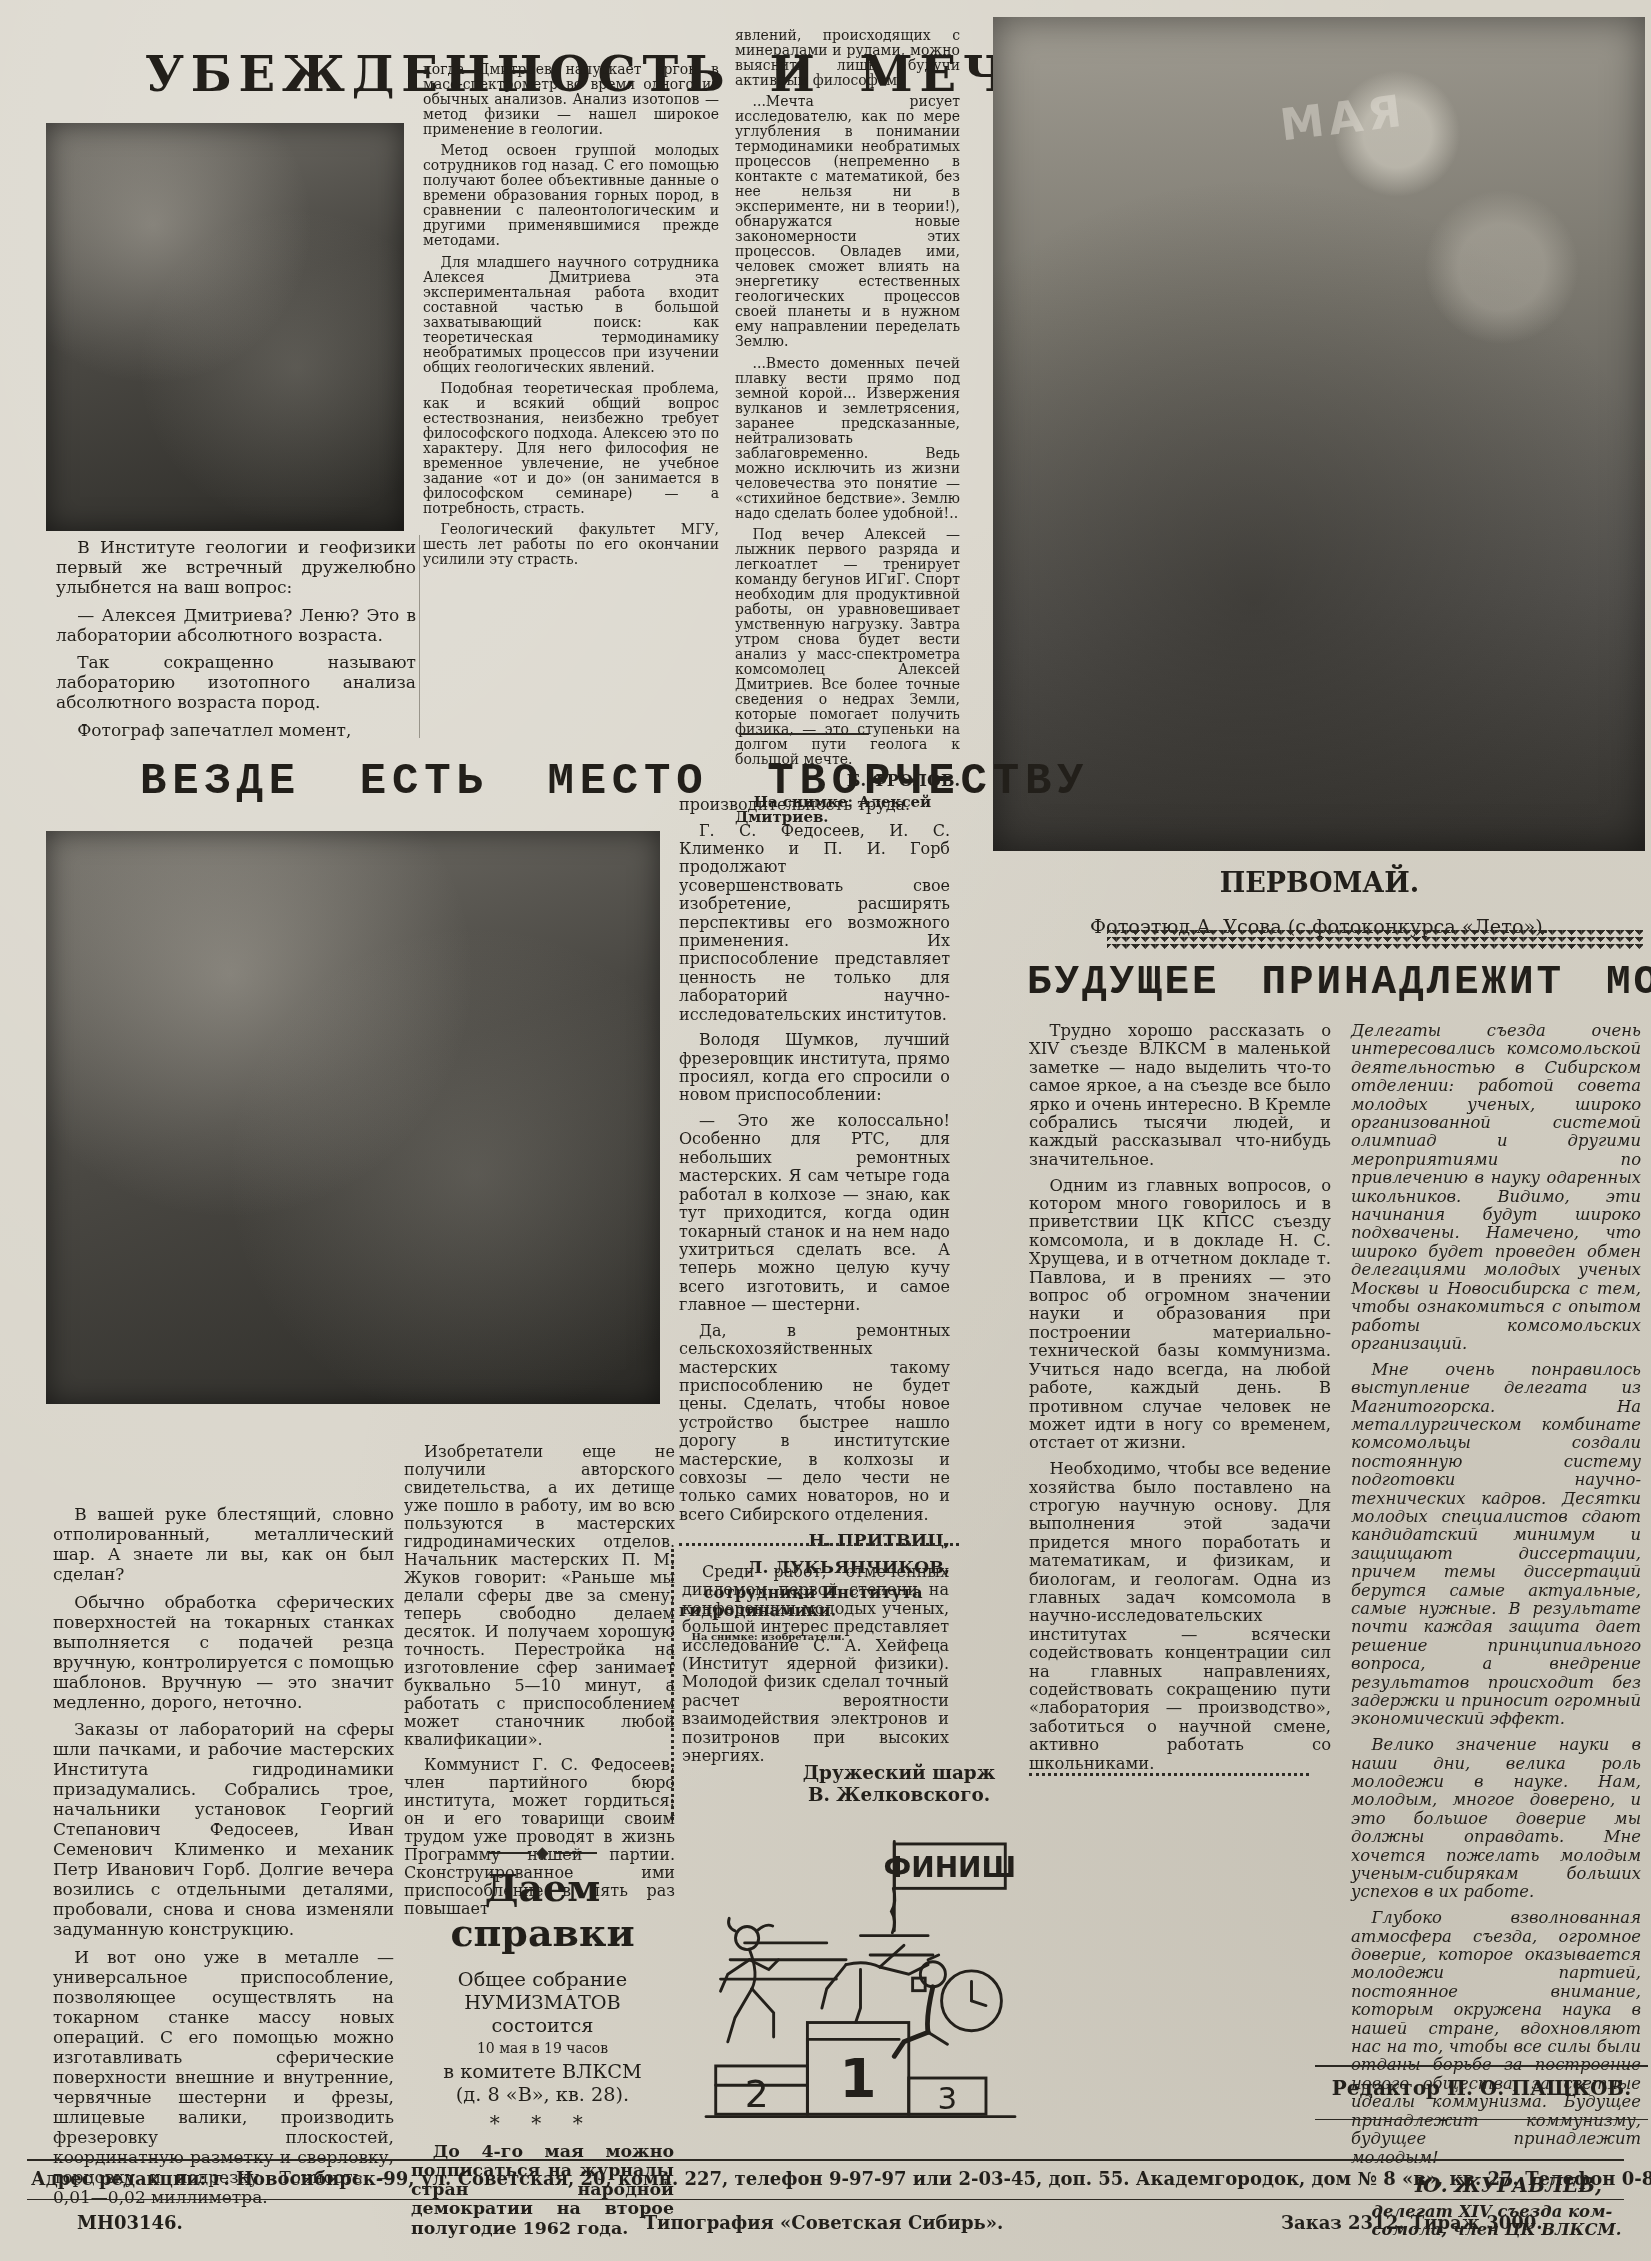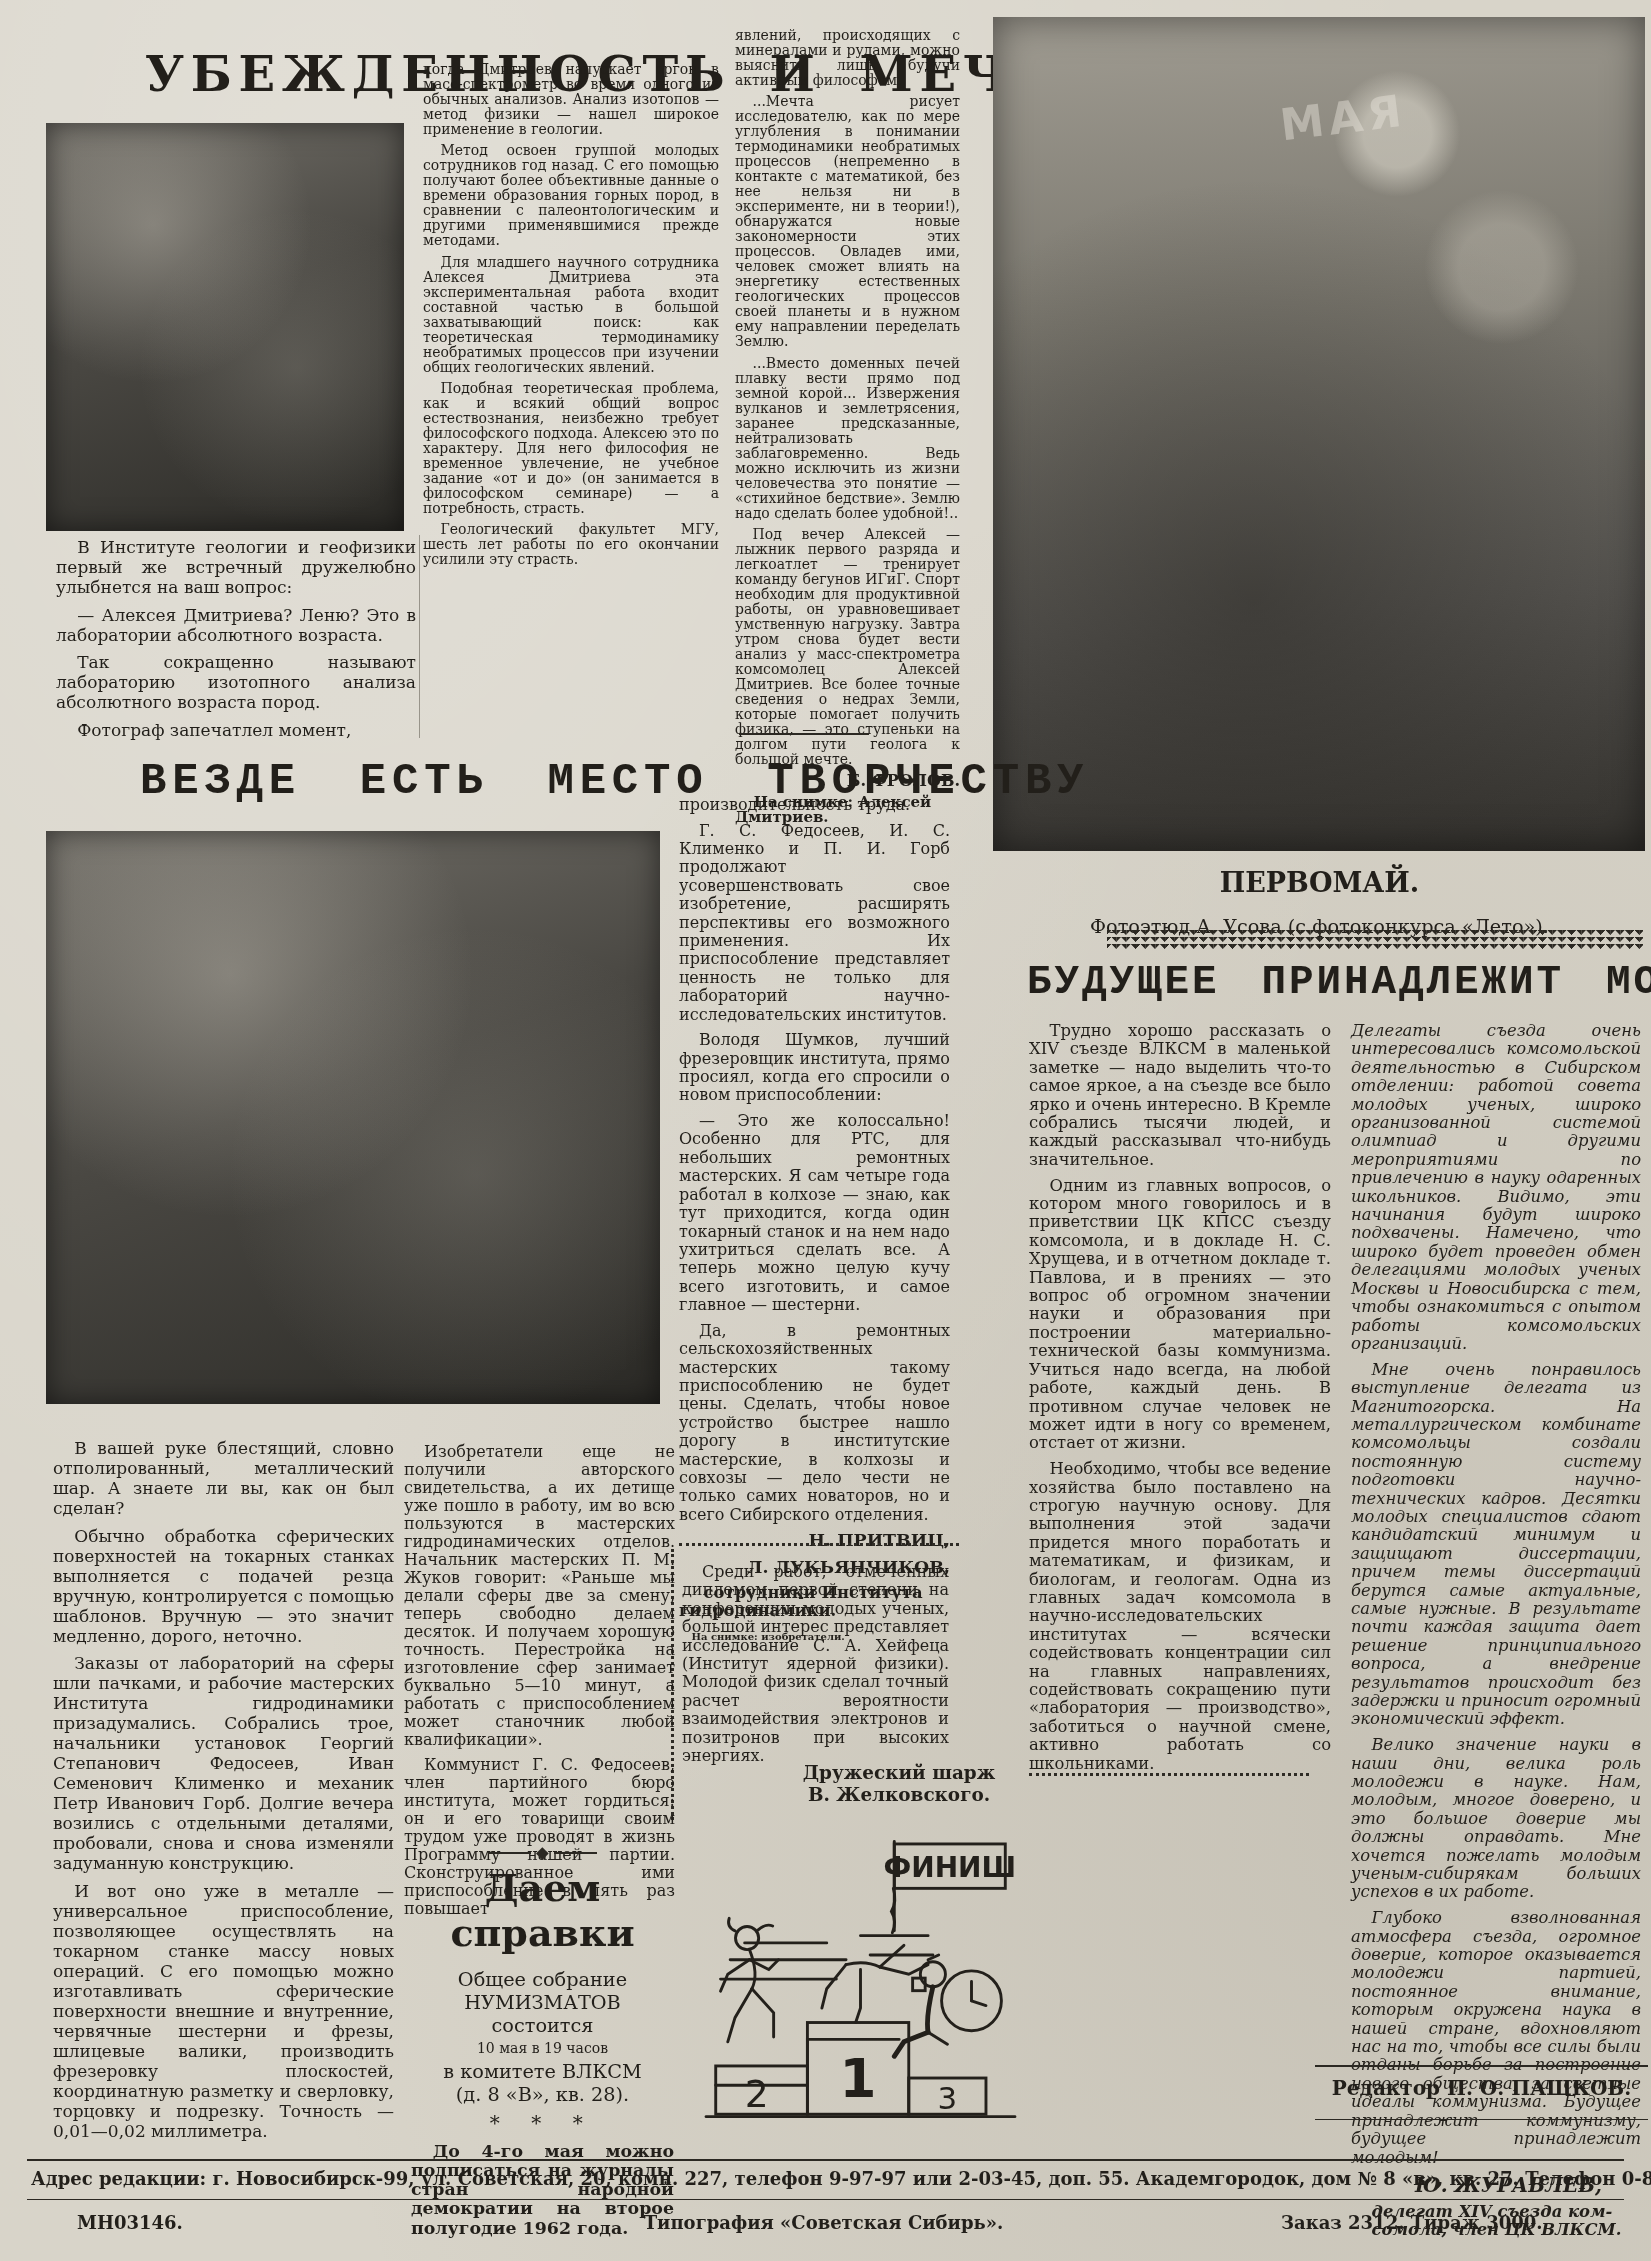--- a/index.html
+++ b/index.html
@@ -126,21 +126,21 @@
   <p class="note" style="font-size:10px;margin-top:4px;">На снимке: изобретатели.</p>
 </div>
 
 <div class="abs dotted-h" style="left:679px;top:1543px;width:280px;"></div>
 <div class="abs dotted-v" style="left:671px;top:1549px;height:271px;"></div>
 
 <div class="col" style="left:682px;top:1563px;width:267px;font-size:16px;line-height:18.4px;">
   <p>Среди работ, отмеченных дипломом первой степени на конференции молодых ученых, большой интерес представляет исследование С. А. Хейфеца (Институт ядерной физики). Молодой физик сделал точный расчет вероятности взаимодействия электронов и позитронов при высоких энергиях.</p>
 </div>
 
-<div class="col" style="left:53px;top:1438px;width:341px;font-size:17px;line-height:20px;">
+<div class="col" style="left:53px;top:1504px;width:341px;font-size:17px;line-height:20px;">
   <p>В вашей руке блестящий, словно отполированный, металлический шар. А знаете ли вы, как он был сделан?</p>
   <p>Обычно обработка сферических поверхностей на токарных станках выполняется с подачей резца вручную, контролируется с помощью шаблонов. Вручную — это значит медленно, дорого, неточно.</p>
   <p>Заказы от лабораторий на сферы шли пачками, и рабочие мастерских Института гидродинамики призадумались. Собрались трое, начальники установок Георгий Степанович Федосеев, Иван Семенович Клименко и механик Петр Иванович Горб. Долгие вечера возились с отдельными деталями, пробовали, снова и снова изменяли задуманную конструкцию.</p>
   <p>И вот оно уже в металле — универсальное приспособление, позволяющее осуществлять на токарном станке массу новых операций. С его помощью можно изготавливать сферические поверхности внешние и внутренние, червячные шестерни и фрезы, шлицевые валики, производить фрезеровку плоскостей, координатную разметку и сверловку, торцовку и подрезку. Точность — 0,01—0,02 миллиметра.</p>
 </div>
 
 <div class="col" style="left:404px;top:1443px;width:271px;font-size:16px;line-height:18px;">
   <p>Изобретатели еще не получили авторского свидетельства, а их детище уже пошло в работу, им во всю пользуются в мастерских гидродинамических отделов. Начальник мастерских П. М. Жуков говорит: «Раньше мы делали сферы две за смену, теперь свободно делаем десяток. И получаем хорошую точность. Перестройка на изготовление сфер занимает буквально 5—10 минут, а работать с приспособлением может станочник любой квалификации».</p>
   <p>Коммунист Г. С. Федосеев, член партийного бюро института, может гордиться: он и его товарищи своим трудом уже проводят в жизнь Программу нашей партии. Сконструированное ими приспособление в пять раз повышает</p>
 </div>

